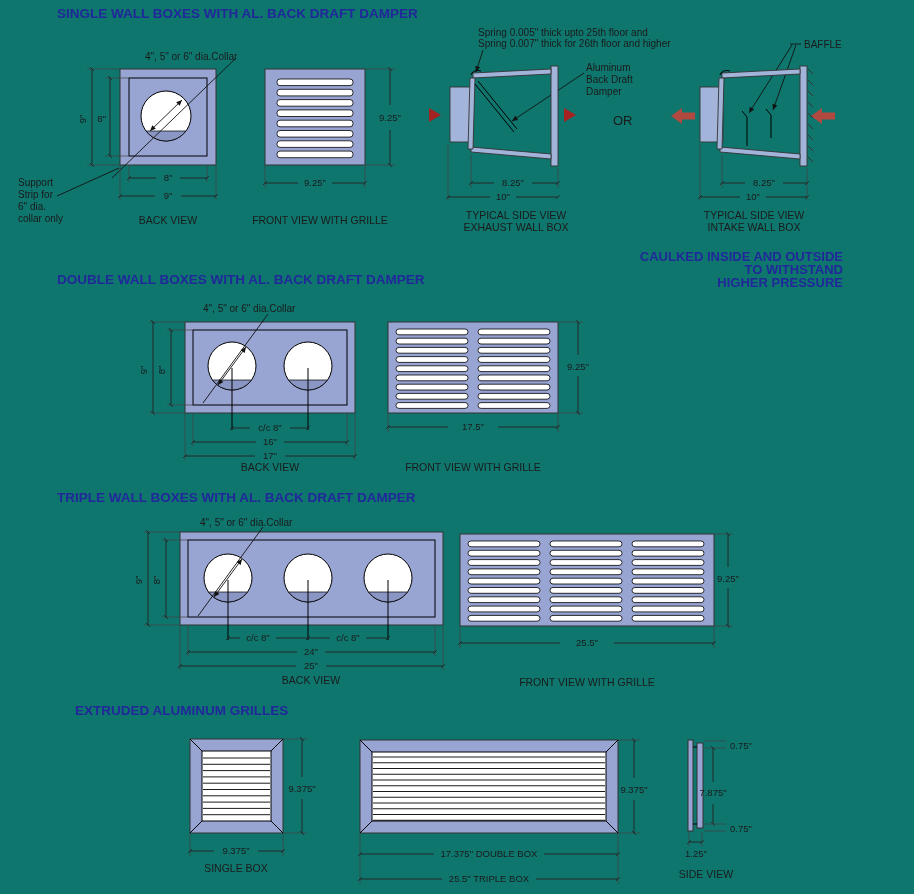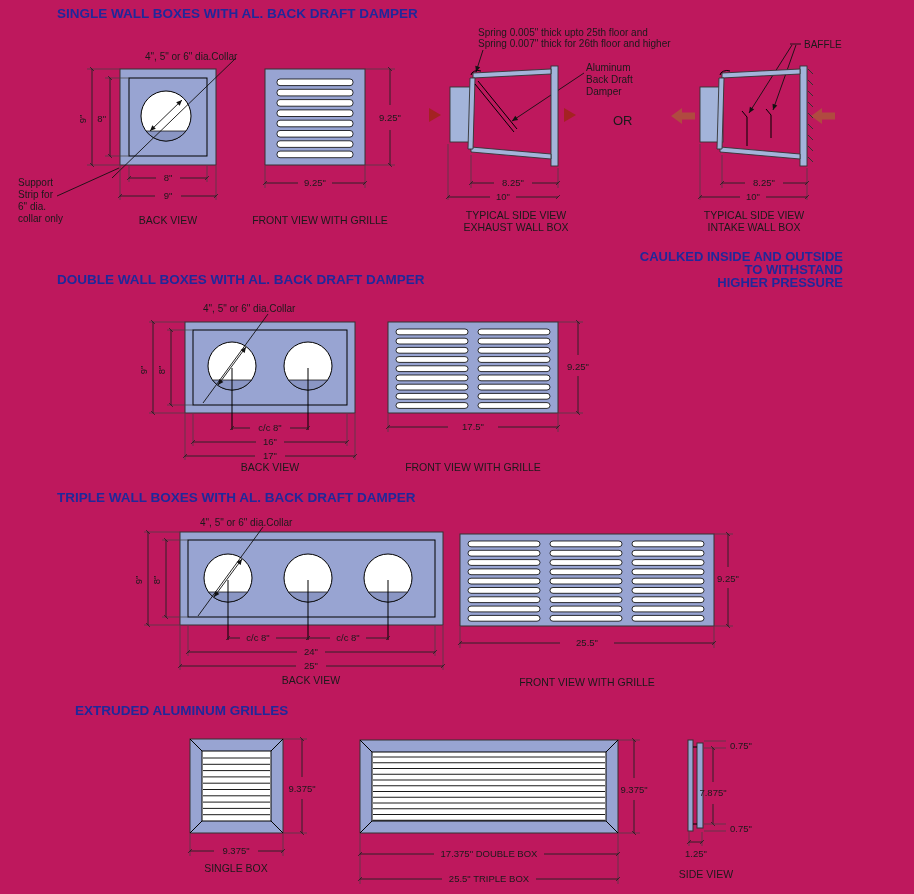--- a/index.html
+++ b/index.html
@@ -1,16 +1,16 @@
 <!DOCTYPE html>
 <html style="--box-fill: #98a4d2; --box-fill-light: #a3b4da; --chord: #8a96c4; --navy: #20289a; --red-triangle: #a42222; --red-arrow: #b04a40;"><head>
 <meta charset="utf-8">
 <style>
   html,body{margin:0;padding:0;background:#ffffff;}
-  .page{position:relative;width:914px;height:894px;background:#be185d;font-family:"Liberation Sans",sans-serif;}
+  .page{position:relative;width:914px;height:894px;background:#0f766e;font-family:"Liberation Sans",sans-serif;}
   svg{display:block}
   .ttl{font:bold 13.5px "Liberation Sans",sans-serif;fill:var(--navy);}
   .note{font:bold 13px "Liberation Sans",sans-serif;fill:var(--navy);}
   .lbl{font:10px "Liberation Sans",sans-serif;fill:#1a1a1a;}
   .cap{font:10.5px "Liberation Sans",sans-serif;fill:#1a1a1a;}
   .dim{font:9.5px "Liberation Sans",sans-serif;fill:#1a1a1a;}
   .or{font:13px "Liberation Sans",sans-serif;fill:#1a1a1a;}
   .box{fill:var(--box-fill);stroke:#333;stroke-width:1;}
   .box2{fill:var(--box-fill-light);stroke:#333;stroke-width:0.9;}
   .inner{fill:none;stroke:#000;stroke-width:1;}

